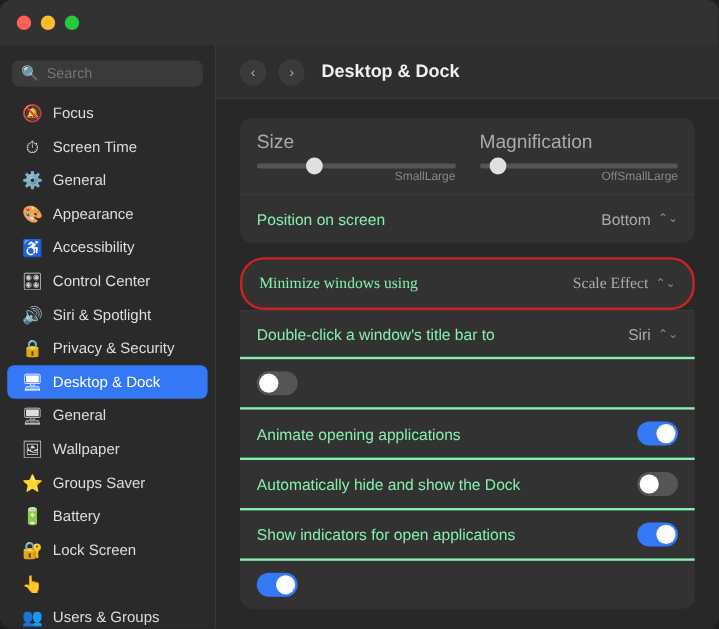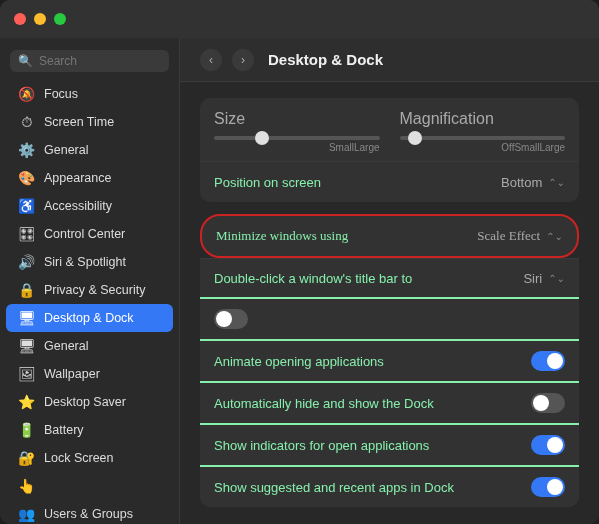--- a/index.html
+++ b/index.html
@@ -297,21 +297,21 @@
       <div class="sidebar-item">
         <span class="item-icon">🖥</span>
         <span class="item-label">General</span>
       </div>
       <div class="sidebar-item">
         <span class="item-icon">🖼</span>
         <span class="item-label">Wallpaper</span>
       </div>
       <div class="sidebar-item">
         <span class="item-icon">⭐</span>
-        <span class="item-label">Desktop Saver</span>
+        <span class="item-label">Groups Saver</span>
       </div>
       <div class="sidebar-item">
         <span class="item-icon">🔋</span>
         <span class="item-label">Battery</span>
       </div>
       <div class="sidebar-item">
         <span class="item-icon">🔐</span>
         <span class="item-label">Lock Screen</span>
       </div>
       <div class="sidebar-item">
@@ -411,21 +411,20 @@
           </div>
 
           <div class="card-row">
             <span class="row-label">Show indicators for open applications</span>
             <div class="toggle on">
               <div class="toggle-knob"></div>
             </div>
           </div>
 
           <div class="card-row">
-            <span class="row-label">Show suggested and recent apps in Dock</span>
             <div class="toggle on">
               <div class="toggle-knob"></div>
             </div>
           </div>
         </div>
 
       </div>
     </div>
   </div>
 </div>

